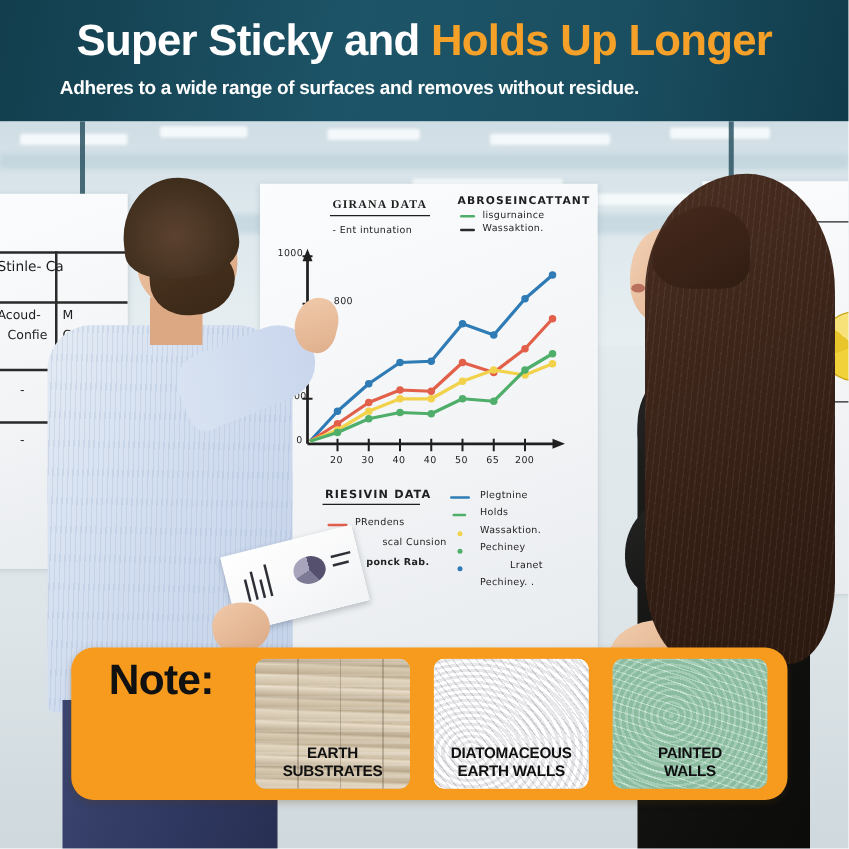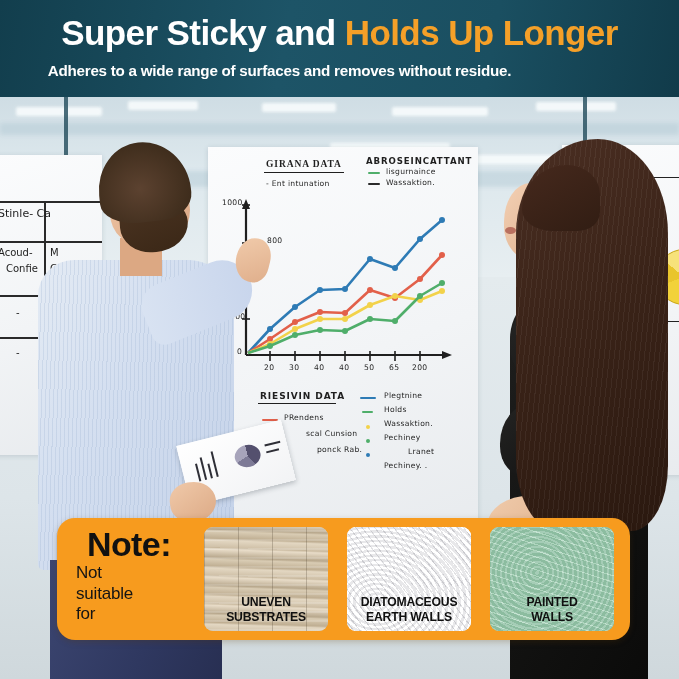--- a/index.html
+++ b/index.html
@@ -480,21 +480,21 @@
         <div class="hand-text hand-small" style="left:181px; top:216px;">65</div>
         <div class="hand-text hand-small" style="left:204px; top:216px;">200</div>
 
         <div class="hand-text hand-title" style="left:52px; top:244px; font-size:9px;">RIESIVIN DATA</div>
         <div class="underline-blk" style="left:50px; top:256px; width:78px;"></div>
 
         <div class="legend-dash" style="left:54px; top:272px; width:16px; background:#e2604a;"></div>
         <div class="hand-text hand-small" style="left:76px; top:266px;">PRendens</div>
         <div class="legend-dash" style="left:54px; top:288px; width:16px; background:#f2d24a;"></div>
         <div class="hand-text hand-small" style="left:98px; top:282px;">scal Cunsion</div>
-        <div class="hand-text hand-small" style="left:109px; top:298px;">ponck Rab.</div>
+        <div class="hand-text hand-small" style="left:85px; top:298px;font-weight:bold;">ponck Rab.</div>
 
         <div class="legend-dash" style="left:152px; top:250px; width:16px; background:#2e7bb5;"></div>
         <div class="hand-text hand-small" style="left:176px; top:244px;">Plegtnine</div>
         <div class="legend-dash" style="left:154px; top:264px; width:11px; background:#4fae6a;"></div>
         <div class="hand-text hand-small" style="left:176px; top:258px;">Holds</div>
         <div class="legend-dot" style="left:158px; top:278px; background:#f2d24a;"></div>
         <div class="hand-text hand-small" style="left:176px; top:272px;">Wassaktion.</div>
         <div class="legend-dot" style="left:158px; top:292px; background:#4fae6a;"></div>
         <div class="hand-text hand-small" style="left:176px; top:286px;">Pechiney</div>
         <div class="legend-dot" style="left:158px; top:306px; background:#2e7bb5;"></div>
@@ -541,26 +541,25 @@
       <div class="w-face"></div>
       <div class="w-lips"></div>
       <div class="w-hair-back"></div>
       <div class="w-hair-strands"></div>
       <div class="w-fringe"></div>
     </div>
   </div>
 
   <div class="note-banner">
     <div class="note-title">Note:</div>
-    <div class="note-sub">Not<br>suitable<br>for</div>
 
     <div class="swatch" id="swatch-1">
       <div class="tex-stone"></div>
       <div class="swatch-label">
-        <span>UNEVEN</span><br>
+        <span>EARTH</span><br>
         <span>SUBSTRATES</span>
       </div>
     </div>
 
     <div class="swatch" id="swatch-3">
       <div class="tex-paint"></div>
       <div class="swatch-label">
         <span>PAINTED</span><br>
         <span>WALLS</span>
       </div>

